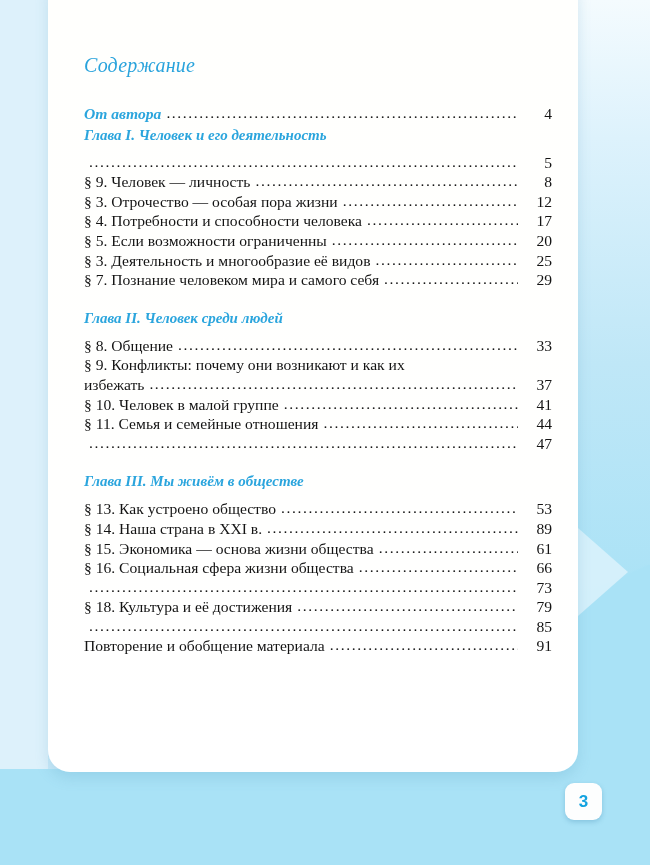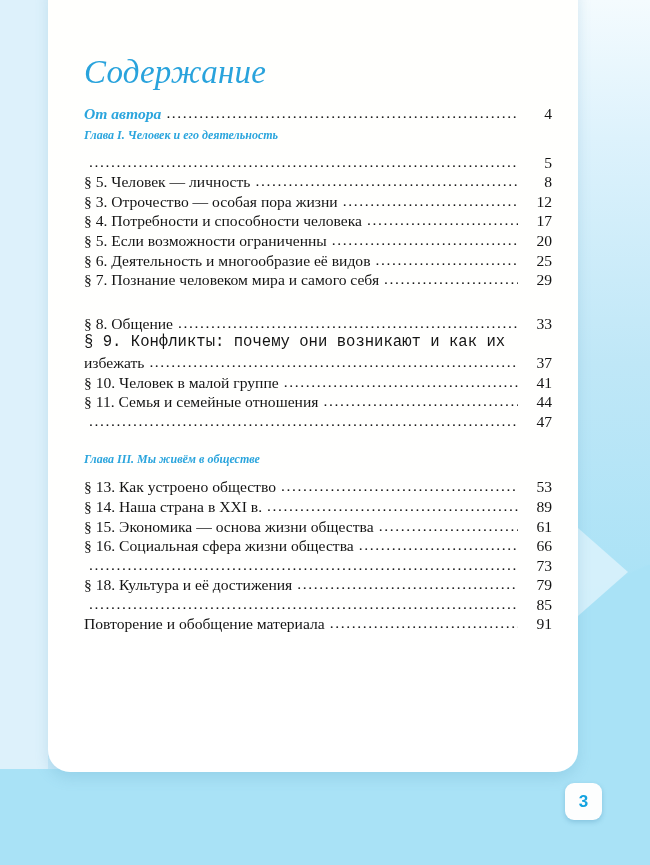--- a/index.html
+++ b/index.html
@@ -75,21 +75,21 @@
     left: 0; top: 0;
     width: 530px;
     height: 786px;
   }
 
   
   .toc-title {
     position: absolute;
     left: 36px;
     top: 68px;
-    font-size: 33px;
+    font-size: 20px;
     font-style: italic;
     color: #29a3dc;
     letter-spacing: .2px;
     white-space: nowrap;
   }
 
   .toc-body {
     position: absolute;
     left: 36px;
     top: 118px;
@@ -129,36 +129,36 @@
 
   
   .row.front .label {
     color: #2ba5dd;
     font-style: italic;
     font-weight: 600;
   }
 
   
   .chapter-head {
-    font-size: 12px;
+    font-size: 15px;
     font-style: italic;
     font-weight: 700;
     color: #2ba5dd;
     line-height: 22px;
     white-space: nowrap;
   }
 
   .gap-chapter   { height: 17px; }
   .gap-afterhead { height: 7px; }
 
   
   .row.wrap-first {
     white-space: nowrap;
   }
-  .row.wrap-first .label { flex: 0 0 auto; font-family: Liberation Mono, monospace; }
+  .row.wrap-first .label { flex: 0 0 auto; }
 
   
   .page-badge {
     position: absolute;
     left: 565px;
     top: 783px;
     width: 37px;
     height: 37px;
     border-radius: 9px;
     background: #fdfefe;
@@ -194,50 +194,51 @@
             <span class="leader">........................................................................................................................</span>
             <span class="page">4</span>
           </div>
           <div class="chapter-head">Глава I. Человек и его деятельность</div>
           <div class="gap-afterhead"></div>
           <div class="row">
             <span class="leader">........................................................................................................................</span>
             <span class="page">5</span>
           </div>
           <div class="row">
-            <span class="label">§ 5. Человек — личность</span>
+            <span class="label">§ 9. Человек — личность</span>
             <span class="leader">........................................................................................................................</span>
             <span class="page">8</span>
           </div>
           <div class="row">
             <span class="label">§ 3. Отрочество — особая пора жизни</span>
             <span class="leader">........................................................................................................................</span>
             <span class="page">12</span>
           </div>
           <div class="row">
             <span class="label">§ 4. Потребности и способности человека</span>
             <span class="leader">........................................................................................................................</span>
             <span class="page">17</span>
           </div>
           <div class="row">
             <span class="label">§ 5. Если возможности ограниченны</span>
             <span class="leader">........................................................................................................................</span>
             <span class="page">20</span>
           </div>
           <div class="row">
-            <span class="label">§ 6. Деятельность и многообразие её видов</span>
+            <span class="label">§ 3. Деятельность и многообразие её видов</span>
             <span class="leader">........................................................................................................................</span>
             <span class="page">25</span>
           </div>
           <div class="row">
             <span class="label">§ 7. Познание человеком мира и самого себя</span>
             <span class="leader">........................................................................................................................</span>
             <span class="page">29</span>
           </div>
           <div class="gap-chapter"></div>
+          <div class="chapter-head">Глава II. Человек среди людей</div>
           <div class="gap-afterhead"></div>
           <div class="row">
             <span class="label">§ 8. Общение</span>
             <span class="leader">........................................................................................................................</span>
             <span class="page">33</span>
           </div>
           <div class="row wrap-first">
             <span class="label">§ 9. Конфликты: почему они возникают и как их</span>
           </div>
           <div class="row wrap-second">

